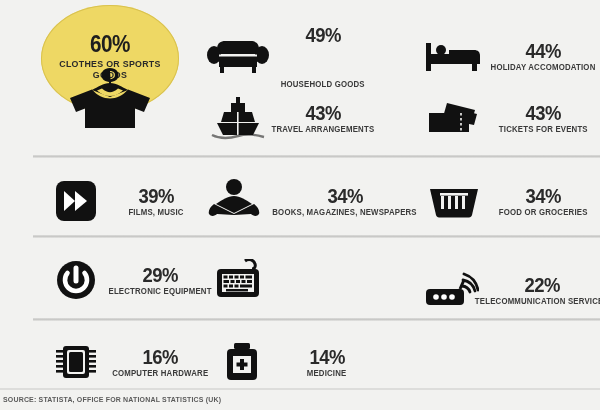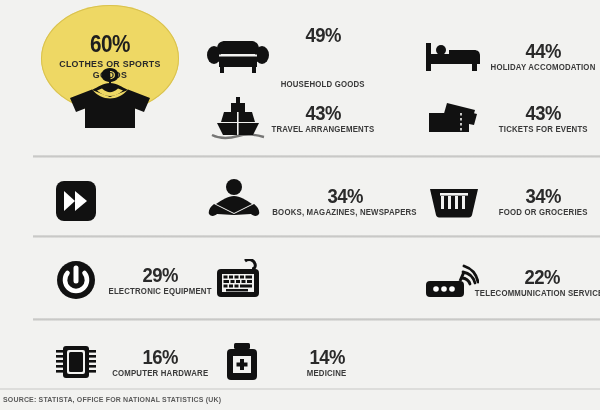--- a/index.html
+++ b/index.html
@@ -151,20 +151,24 @@
 
   <div class="divider" style="top:155px;"></div>
 
   <div class="cell" style="left:40px;top:176px;width:160px;height:50px;">
     <div class="icon" style="width:72px;">
       <svg width="40" height="40" viewBox="0 0 40 40">
         <rect x="0" y="0" width="40" height="40" rx="8" fill="#111"></rect>
         <path d="M8 10 L19 20 L8 30 Z" fill="#fff"></path>
         <path d="M19 10 L31 20 L19 30 Z" fill="#fff"></path>
       </svg>
+    </div>
+    <div class="txt" style="width:88px;">
+      <div class="pct">39%</div>
+      <div class="lbl">Films, Music</div>
     </div>
   </div>
 
   <div class="cell" style="left:196px;top:176px;width:222px;height:50px;">
     <div class="icon" style="width:76px;">
       <svg width="52" height="44" viewBox="0 0 52 44">
         <circle cx="26" cy="8" r="8" fill="#111"></circle>
         <path d="M26 17 C20 17 14 21 8 25 L26 34 L44 25 C38 21 32 17 26 17 Z" fill="#111"></path>
         <path d="M6 25 C2 28 0 32 1 35 C3 38 7 37 9 35 L26 36 L43 35 C45 37 49 38 51 35 C52 32 50 28 46 25 L26 35 Z" fill="#111"></path>
       </svg>
@@ -228,21 +232,21 @@
           <rect x="8.5" y="25.5" width="4" height="3"></rect>
             <rect x="14" y="25.5" width="4" height="3"></rect>
           <rect x="19.5" y="25.5" width="4" height="3"></rect>
             <rect x="25" y="25.5" width="12" height="3"></rect>
           <rect x="11" y="30" width="22" height="2.4"></rect>
         </g>
       </svg>
     </div>
   </div>
 
-  <div class="cell" style="left:420px;top:256px;width:180px;height:52px;">
+  <div class="cell" style="left:420px;top:264px;width:180px;height:52px;">
     <div class="icon" style="width:64px;">
       <svg width="54" height="40" viewBox="0 0 54 40">
         <rect x="1" y="19" width="38" height="16" rx="4" fill="#111"></rect>
         <circle cx="11" cy="27" r="2.8" fill="#fff"></circle>
         <circle cx="19" cy="27" r="2.8" fill="#fff"></circle>
         <circle cx="27" cy="27" r="2.8" fill="#fff"></circle>
         <path d="M35 19 L39 10" stroke="#111" stroke-width="3"></path>
         <path d="M37 16 A9 9 0 0 1 45 22" stroke="#111" stroke-width="2.8" fill="none" stroke-linecap="round"></path>
         <path d="M38 10 A15 15 0 0 1 50 21" stroke="#111" stroke-width="2.8" fill="none" stroke-linecap="round"></path>
         <path d="M39 4 A21 21 0 0 1 53 20" stroke="#111" stroke-width="2.8" fill="none" stroke-linecap="round"></path>

